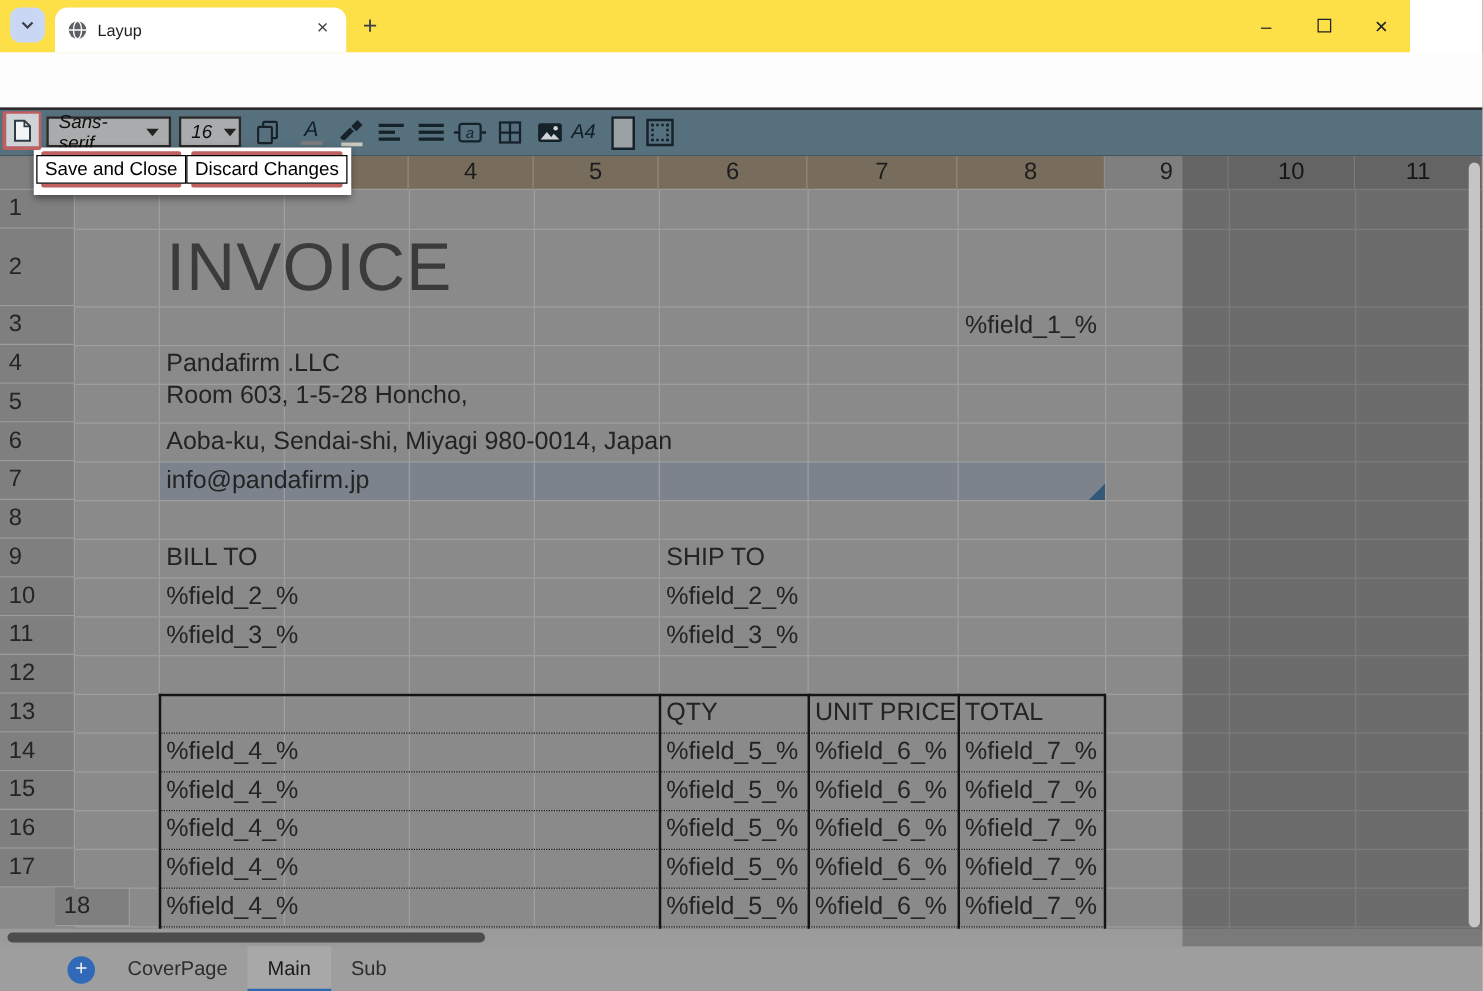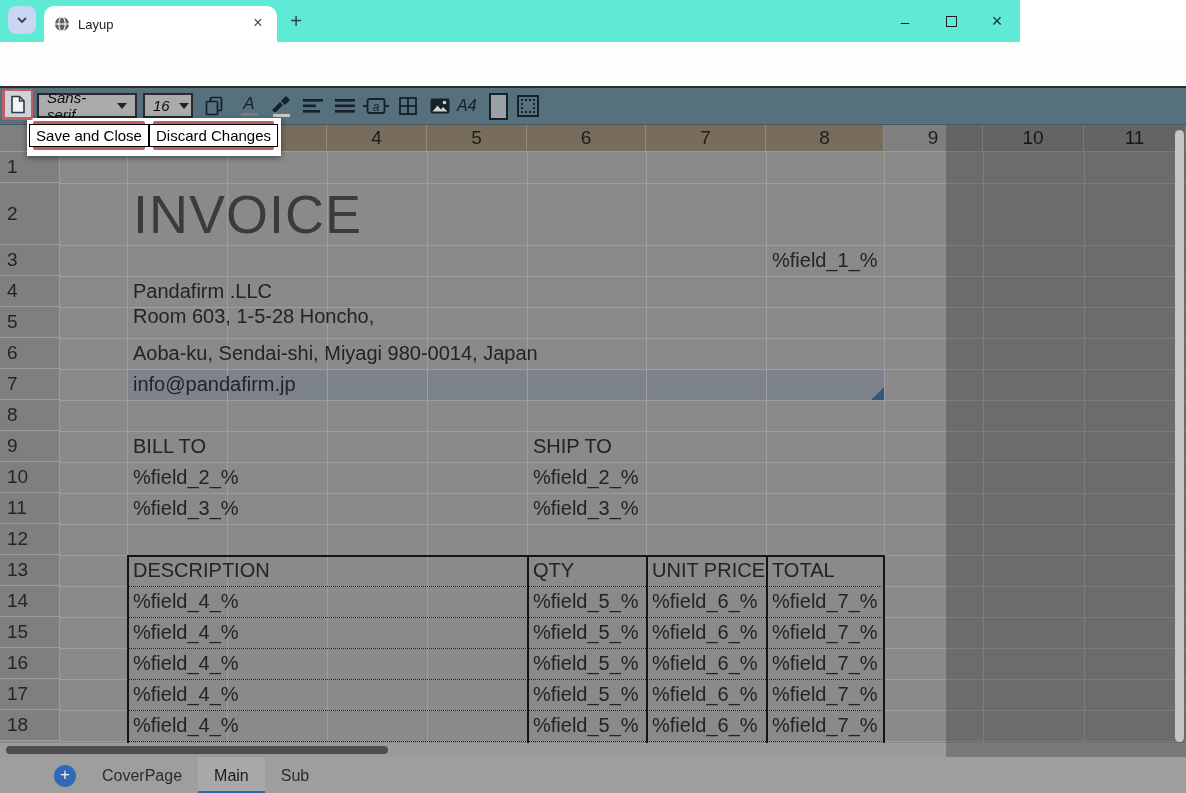--- a/index.html
+++ b/index.html
@@ -1,21 +1,21 @@
 <!DOCTYPE html>
 <html><head>
 <meta charset="utf-8">
 <style>
   * { margin:0; padding:0; box-sizing:border-box; }
   html,body { width:1186px; height:793px; overflow:hidden; }
   body { font-family:"Liberation Sans", sans-serif; position:relative; background:#fff; }
   .abs { position:absolute; }
 
   
-  .tabstrip { position:absolute; left:0; top:0; width:1020px; height:42px; background:#5eead4; }
+  .tabstrip { position:absolute; left:0; top:0; width:1128px; height:42px; background:#fde047; }
   .tab-search { position:absolute; left:8px; top:6px; width:28px; height:28px; border-radius:8px; background:#c9d7f4; display:flex; align-items:center; justify-content:center; cursor:pointer; }
   .btab { position:absolute; left:44px; top:6px; width:233px; height:36px; background:#fff; border-radius:10px 10px 0 0; display:flex; align-items:center; padding:0 10px; }
   .btab .title { font-size:13px; color:#1c1d1f; margin-left:8px; flex:1; }
   .tclose { font-size:16px; color:#444; width:18px; height:18px; line-height:16px; text-align:center; border-radius:50%; cursor:pointer; }
   .newtab { position:absolute; left:283px; top:9px; width:26px; height:26px; font-size:20px; color:#3a3d42; text-align:center; line-height:25px; cursor:pointer; }
   .wc { position:absolute; right:0; top:0; height:42px; display:flex; align-items:center; }
   .wc span { width:46px; text-align:center; font-size:15px; color:#1f2124; cursor:pointer; }
   .wc .maxbox { display:inline-block; width:11px; height:11px; border:1.4px solid #1f2124; }
 
   
@@ -263,21 +263,21 @@
       <div class="rhead" style="top: 275px; height: 31px; z-index: 3;">8</div>
       <div class="rhead" style="top: 306px; height: 31px; z-index: 3;">9</div>
       <div class="rhead" style="top: 337px; height: 31px; z-index: 3;">10</div>
       <div class="rhead" style="top: 368px; height: 31px; z-index: 3;">11</div>
       <div class="rhead" style="top: 399px; height: 31px; z-index: 3;">12</div>
       <div class="rhead" style="top: 430px; height: 31px; z-index: 3;">13</div>
       <div class="rhead" style="top: 461px; height: 31px; z-index: 3;">14</div>
       <div class="rhead" style="top: 492px; height: 31px; z-index: 3;">15</div>
       <div class="rhead" style="top: 523px; height: 31px; z-index: 3;">16</div>
       <div class="rhead" style="top: 554px; height: 31px; z-index: 3;">17</div>
-      <div class="rhead" style="top: 585px; height: 31px; z-index: 3;">18</div>
+      <div class="rhead" style="top: 585px; height: 31px; z-index: 3; margin-left: 44px;">18</div>
       <div class="selrow" style="left: 127px; top: 244px; width: 757px; height: 31px;"></div>
       <div class="selhandle" style="left: 871px; top: 262px;"></div>
       <div class="gl" style="left: 127px; top: 27px; width: 1px; height: 591px; z-index: 4;"></div>
       <div class="gl" style="left: 227px; top: 27px; width: 1px; height: 591px; z-index: 4;"></div>
       <div class="gl" style="left: 327px; top: 27px; width: 1px; height: 591px; z-index: 4;"></div>
       <div class="gl" style="left: 427px; top: 27px; width: 1px; height: 591px; z-index: 4;"></div>
       <div class="gl" style="left: 527px; top: 27px; width: 1px; height: 591px; z-index: 4;"></div>
       <div class="gl" style="left: 646px; top: 27px; width: 1px; height: 591px; z-index: 4;"></div>
       <div class="gl" style="left: 766px; top: 27px; width: 1px; height: 591px; z-index: 4;"></div>
       <div class="gl" style="left: 884px; top: 27px; width: 1px; height: 591px; z-index: 4;"></div>
@@ -318,21 +318,20 @@
       <div class="ctext" style="left: 133px; top: 151px; height: 31px; line-height: 31px;">Pandafirm .LLC</div>
       <div class="ctext" style="left: 133px; top: 176px; height: 31px; line-height: 31px;">Room 603, 1-5-28 Honcho,</div>
       <div class="ctext" style="left: 133px; top: 213px; height: 31px; line-height: 31px;">Aoba-ku, Sendai-shi, Miyagi 980-0014, Japan</div>
       <div class="ctext" style="left: 133px; top: 244px; height: 31px; line-height: 31px;">info@pandafirm.jp</div>
       <div class="ctext" style="left: 133px; top: 306px; height: 31px; line-height: 31px;">BILL TO</div>
       <div class="ctext" style="left: 533px; top: 306px; height: 31px; line-height: 31px;">SHIP TO</div>
       <div class="ctext" style="left: 133px; top: 337px; height: 31px; line-height: 31px;">%field_2_%</div>
       <div class="ctext" style="left: 533px; top: 337px; height: 31px; line-height: 31px;">%field_2_%</div>
       <div class="ctext" style="left: 133px; top: 368px; height: 31px; line-height: 31px;">%field_3_%</div>
       <div class="ctext" style="left: 533px; top: 368px; height: 31px; line-height: 31px;">%field_3_%</div>
-      <div class="ctext" style="left: 133px; top: 430px; height: 31px; line-height: 31px;">DESCRIPTION</div>
       <div class="ctext" style="left: 533px; top: 430px; height: 31px; line-height: 31px;">QTY</div>
       <div class="ctext" style="left: 652px; top: 430px; height: 31px; line-height: 31px;">UNIT PRICE</div>
       <div class="ctext" style="left: 772px; top: 430px; height: 31px; line-height: 31px;">TOTAL</div>
       <div class="ctext" style="left: 133px; top: 461px; height: 31px; line-height: 31px;">%field_4_%</div>
       <div class="ctext" style="left: 533px; top: 461px; height: 31px; line-height: 31px;">%field_5_%</div>
       <div class="ctext" style="left: 652px; top: 461px; height: 31px; line-height: 31px;">%field_6_%</div>
       <div class="ctext" style="left: 772px; top: 461px; height: 31px; line-height: 31px;">%field_7_%</div>
       <div class="ctext" style="left: 133px; top: 492px; height: 31px; line-height: 31px;">%field_4_%</div>
       <div class="ctext" style="left: 533px; top: 492px; height: 31px; line-height: 31px;">%field_5_%</div>
       <div class="ctext" style="left: 652px; top: 492px; height: 31px; line-height: 31px;">%field_6_%</div>

